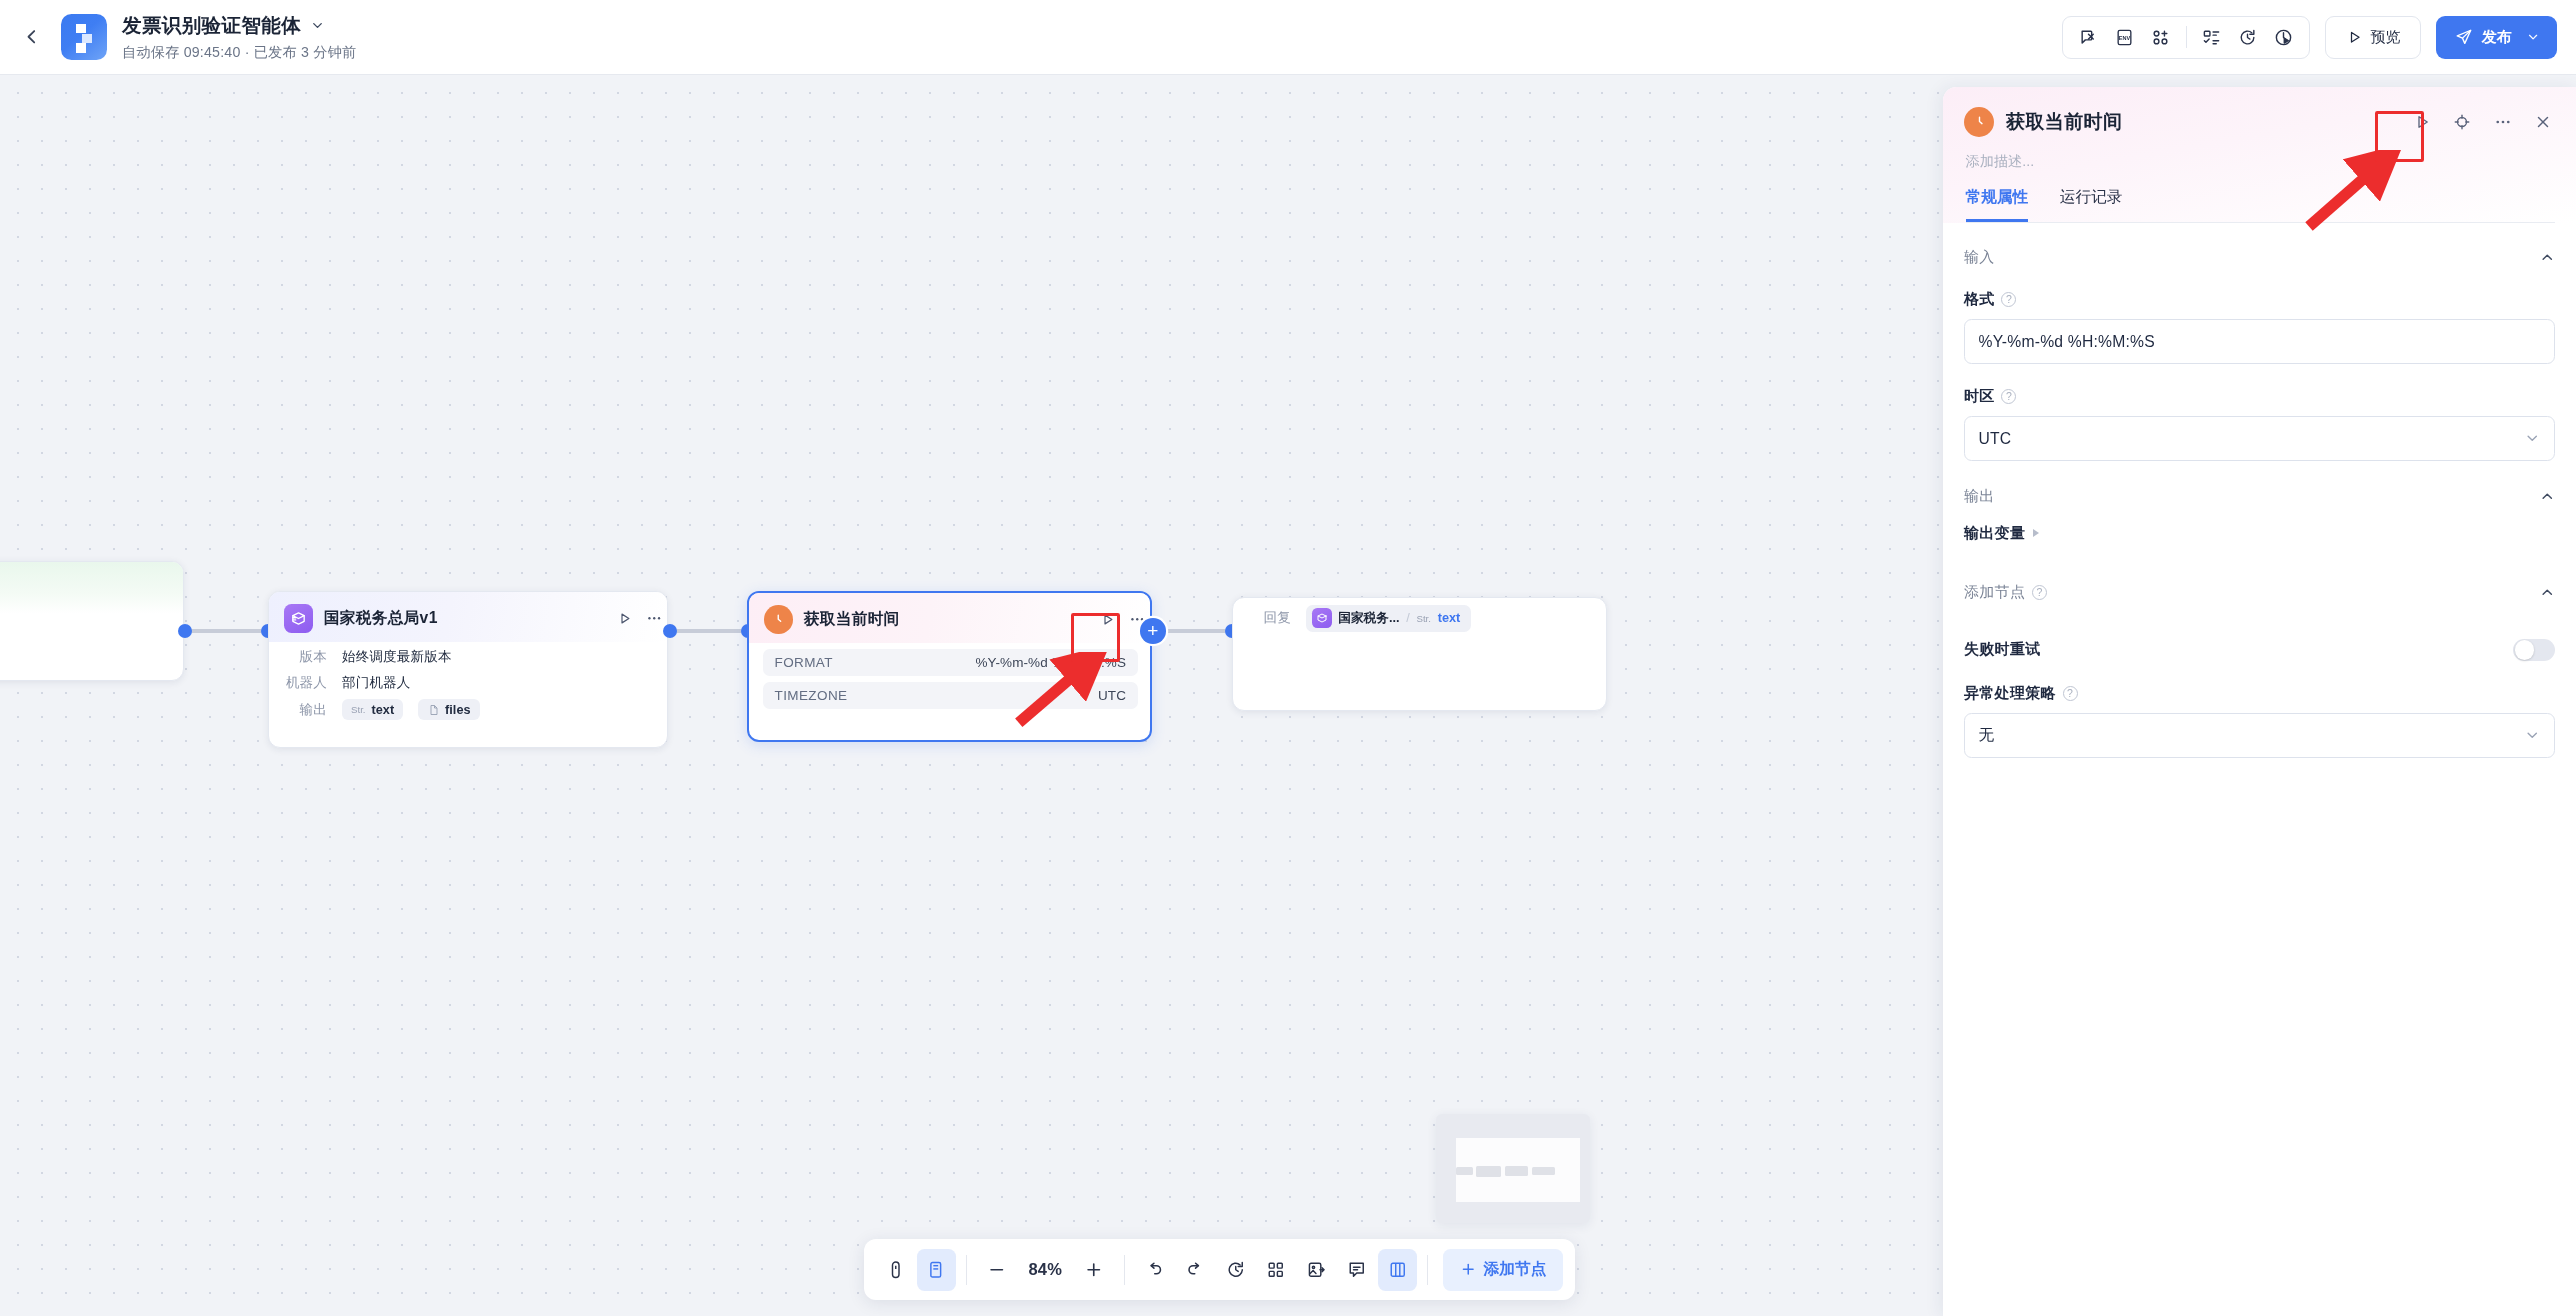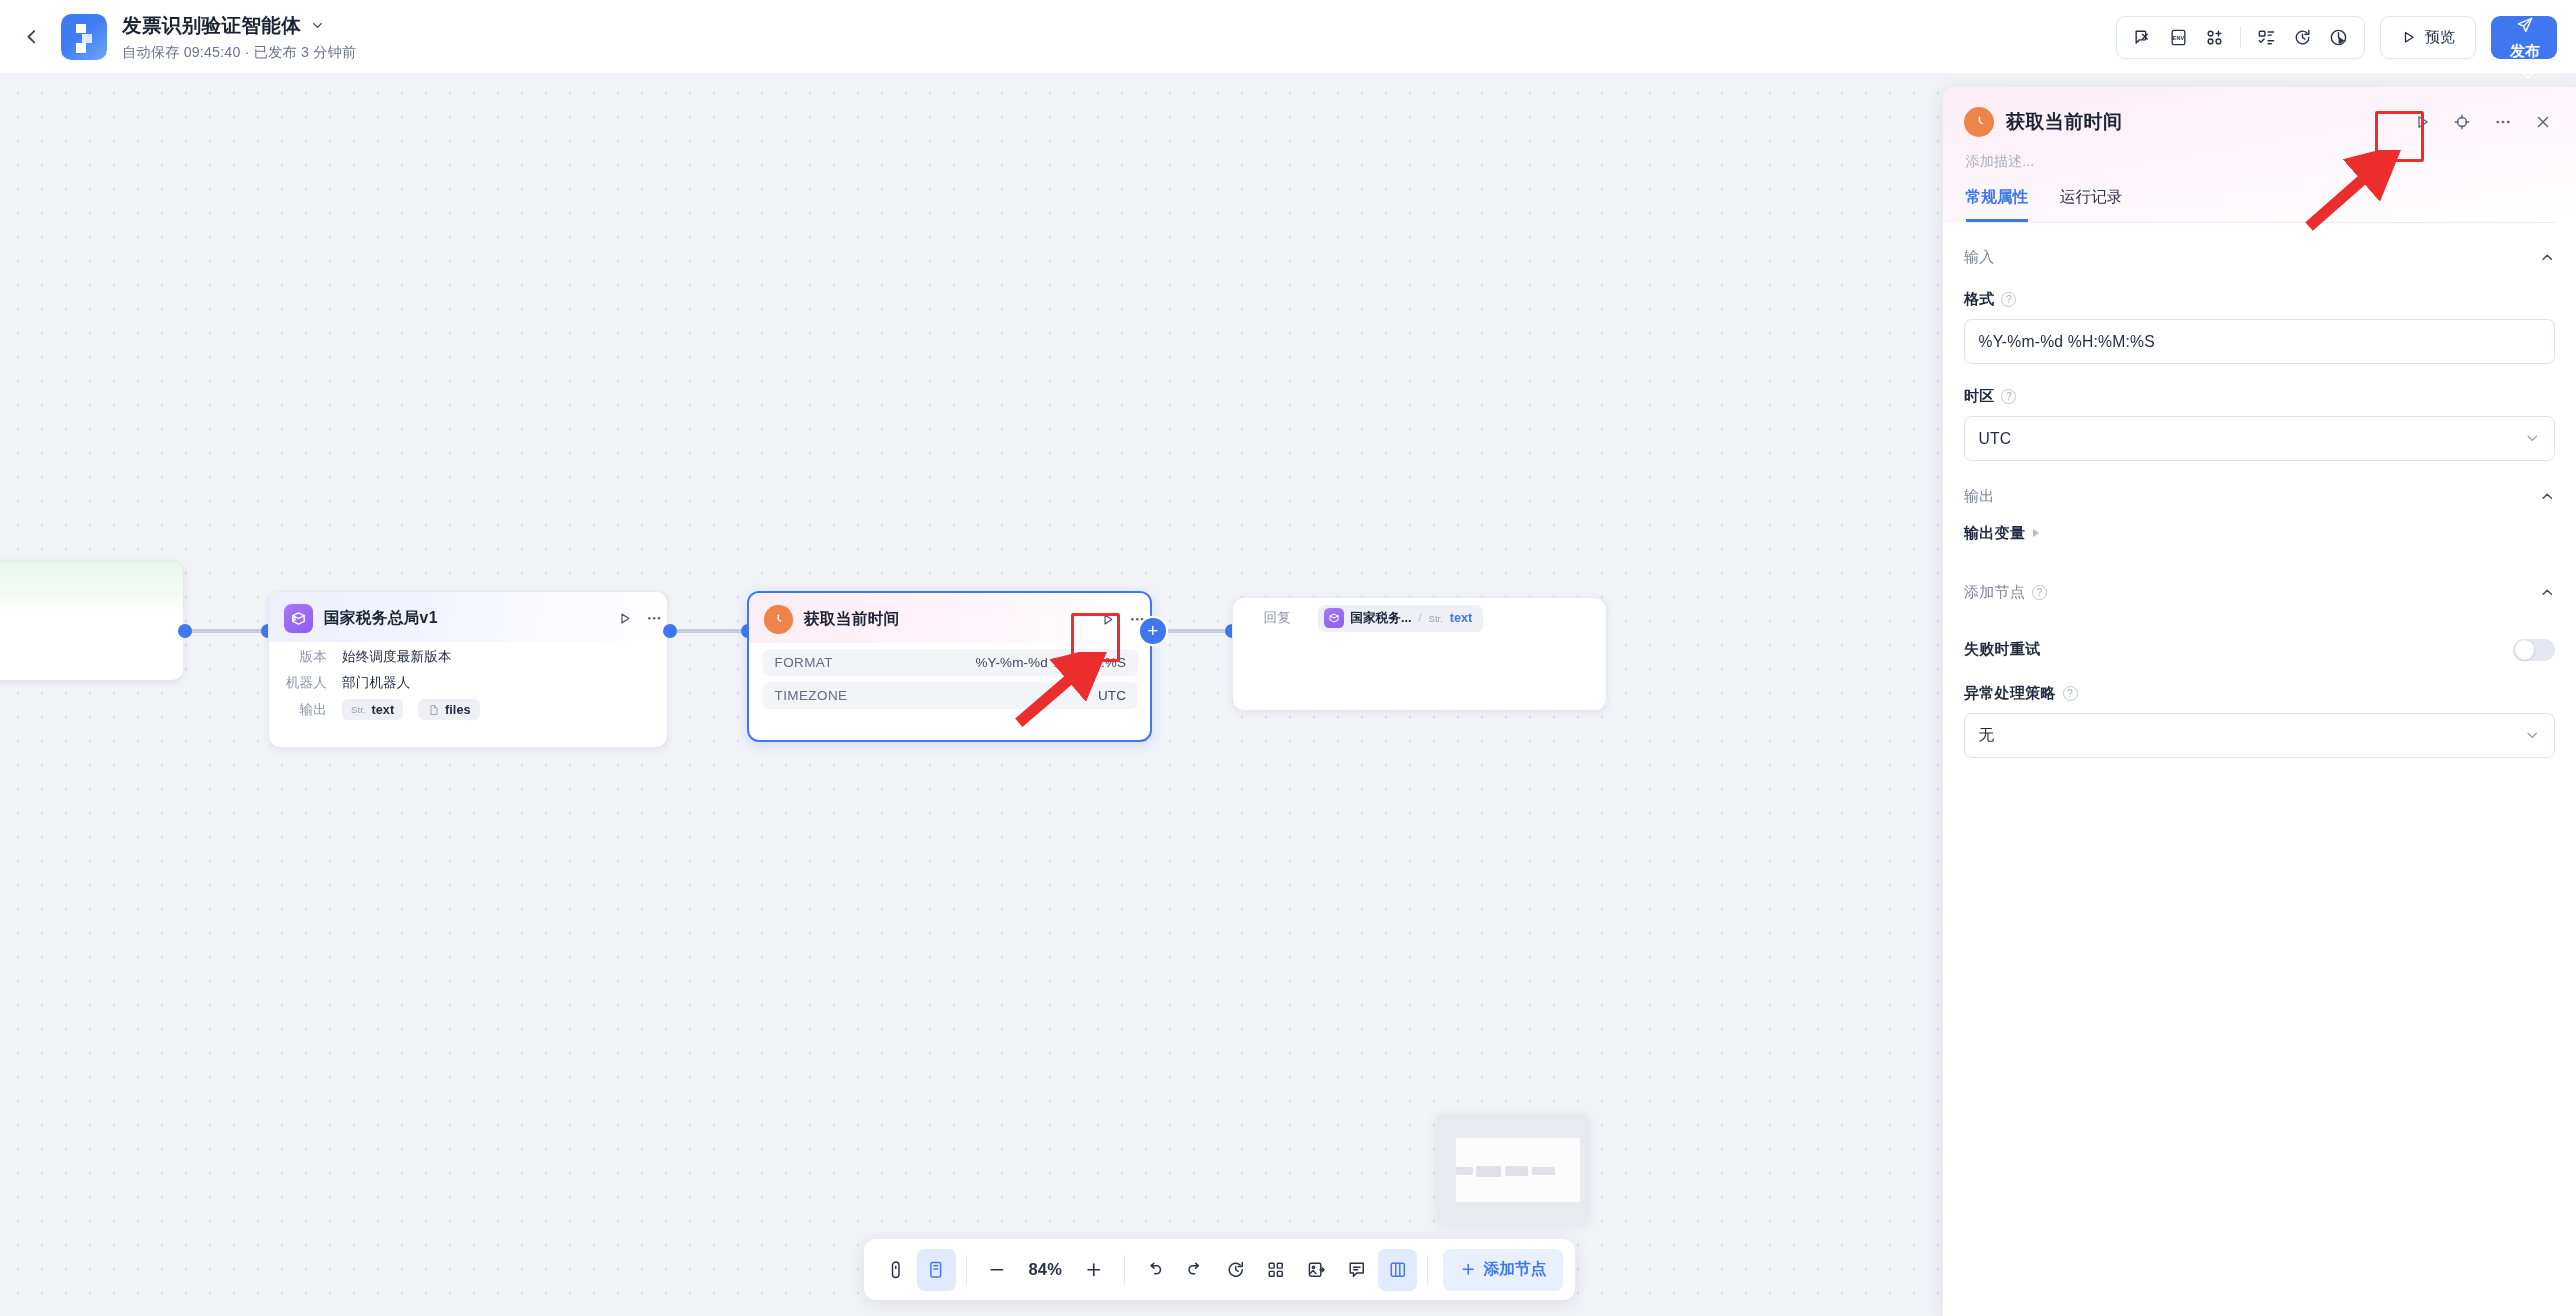--- a/index.html
+++ b/index.html
@@ -48,21 +48,21 @@
   }
   .vsep { width: 0.7px; height: 22.5px; background: #e2e6ee; margin: 0 6px; }
   .btn-preview {
     display: flex; align-items: center; gap: 8.2px; height: 43px; padding: 0 19.5px;
     border: 0.7px solid #e2e6ee; border-radius: 9px; background: #fff; cursor: pointer;
     font-size: 15px; color: #1f2940; font-weight: 500;
   }
   .btn-publish {
     display: flex; align-items: center; gap: 8.2px; height: 43px; padding: 0 16.5px 0 19.5px;
     border-radius: 9px; background: #3f77f0; cursor: pointer;
-    font-size: 15px; color: #fff; font-weight: 600; flex-direction: column;
+    font-size: 15px; color: #fff; font-weight: 600;
   }
   .btn-publish .pchev { margin-left: 6px; opacity: .95; display:flex; }
 
   
   .canvas {
     position: absolute; top: 75px; left: 0; width: 1943px; height: 1242px;
     background-color: #f1f3f7;
     background-image: radial-gradient(#d2d7e2 1.2px, transparent 1.3px);
     background-size: 24px 24px; background-position: 6px 6px;
     overflow: hidden;
@@ -113,21 +113,21 @@
   .kv-v { font-size: 13.5px; color: #3d4658; letter-spacing: 0.1px; }
   .badge {
     display: inline-flex; align-items: center; gap: 6px;
     background: #eef0f6; border-radius: 6px; padding: 3.7px 9px;
     font-size: 12.7px; color: #222c40; font-weight: 600;
   }
   .badge .str { font-size: 9.7px; color: #99a1b3; font-weight: 400; }
   .badge .fic { color:#9aa3b5; display:flex; }
   .chip {
     display: inline-flex; align-items: center; gap: 6.7px;
-    background: #eef0f6; border-radius: 6.7px; padding: 3.7px 10.5px 3.7px 6px; font-size: 12.7px; margin-left: 12px;
+    background: #eef0f6; border-radius: 6.7px; padding: 3.7px 10.5px 3.7px 6px; font-size: 12.7px;
   }
   .chip .cic { width: 19.5px; height: 19.5px; border-radius: 5.2px;
     background: linear-gradient(150deg,#a878f5,#8d5cf0); display:flex; align-items:center; justify-content:center; color:#fff; flex:none;}
   .chip .cname { color:#1b2436; font-weight: 600; }
   .chip .cslash { color:#c3c9d6; }
   .chip .cstr { font-size: 9.7px; color:#99a1b3; }
   .chip .ctext { color:#3f77f0; font-weight:600; }
 
   
   .anno-box { position: absolute; border: 3.7px solid #ec2d2d; border-radius: 2.2px; z-index: 30; pointer-events:none; }

